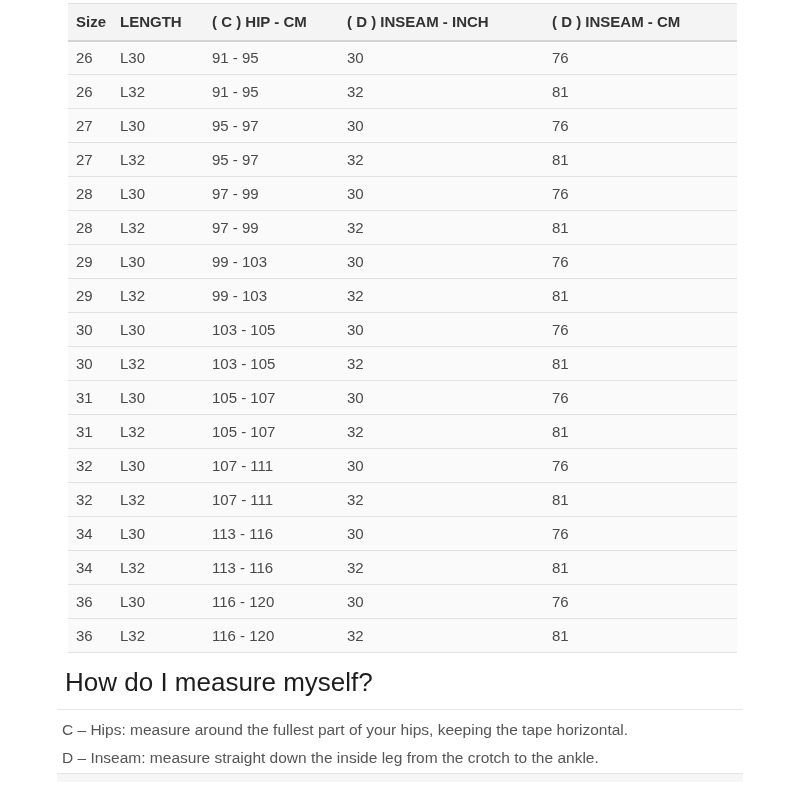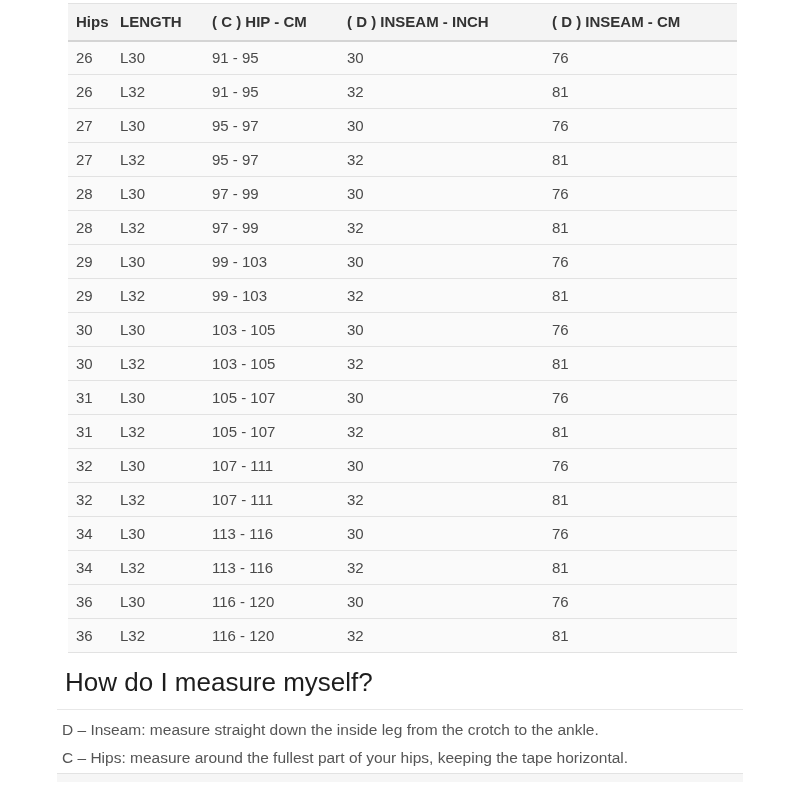--- a/index.html
+++ b/index.html
@@ -84,21 +84,21 @@
   <table class="size-chart">
     <colgroup>
       <col class="c-size">
         <col class="c-length">
         <col class="c-hip">
         <col class="c-inch">
         <col class="c-cm">
     </colgroup>
     <thead>
       <tr>
-        <th>Hips</th>
+        <th>Size</th>
         <th>LENGTH</th>
         <th>( C ) HIP - CM</th>
         <th>( D ) INSEAM - INCH</th>
         <th>( D ) INSEAM - CM</th>
       </tr>
     </thead>
     <tbody>
         <tr>
           <td>26</td>
           <td>L30</td>
@@ -226,19 +226,19 @@
           <td>81</td>
         </tr>
       </tbody>
   </table>
 
   <h2 class="measure-heading">How do I measure myself?</h2>
 
   <hr class="divider">
 
   <div class="instructions">
+    <p>C – Hips: measure around the fullest part of your hips, keeping the tape horizontal.</p>
     <p>D – Inseam: measure straight down the inside leg from the crotch to the ankle.</p>
-    <p>C – Hips: measure around the fullest part of your hips, keeping the tape horizontal.</p>
   </div>
 
   <div class="bottom-band"></div>
 
 </div>
 
 </body></html>

